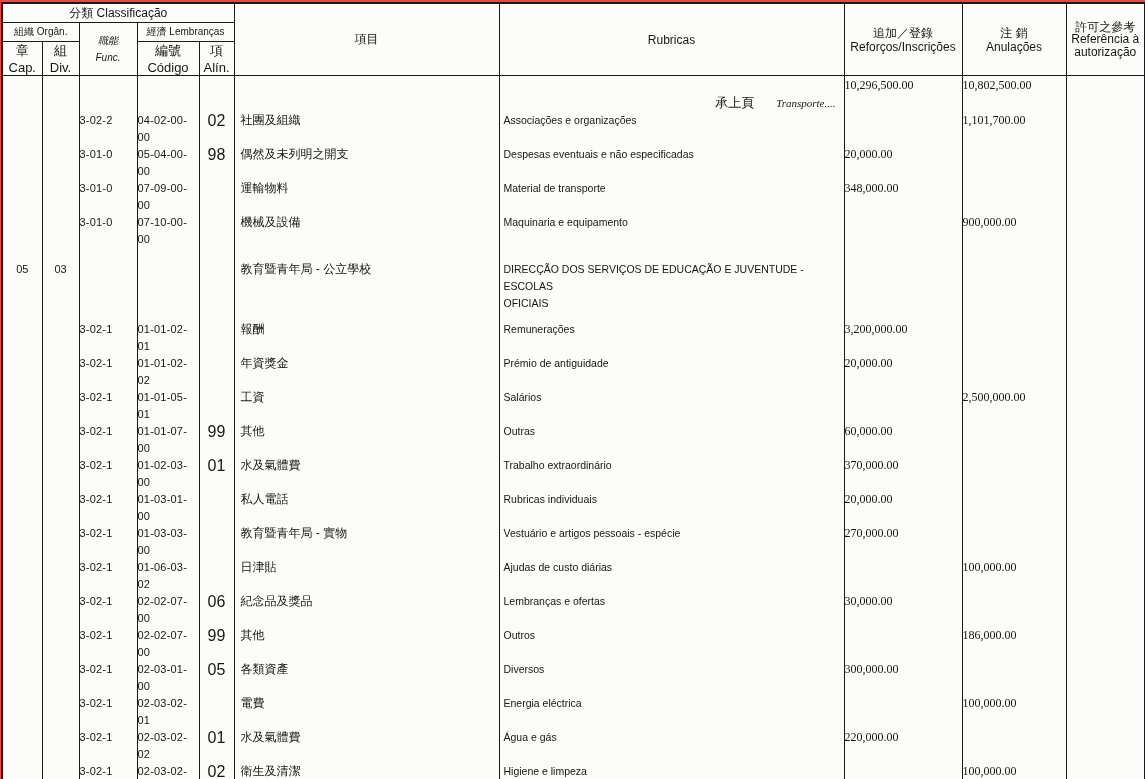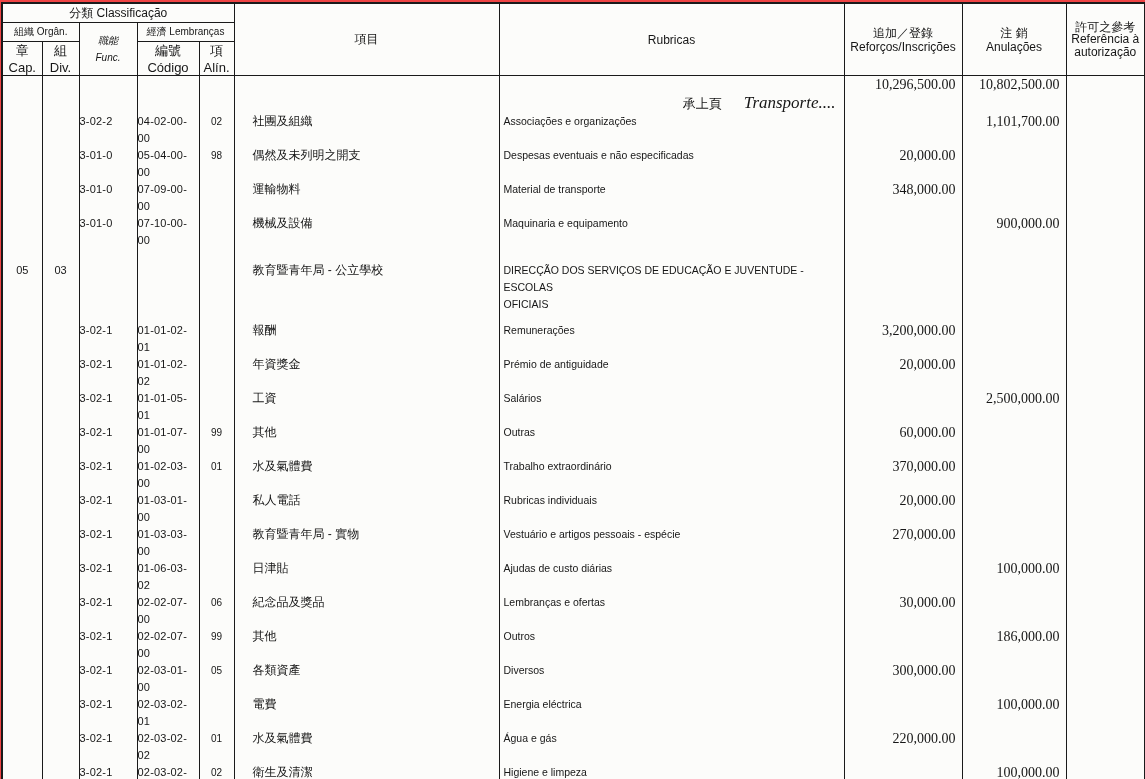--- a/index.html
+++ b/index.html
@@ -25,28 +25,28 @@
   th.pre { white-space:pre-line; line-height:17px; font-size:11px;font-style:italic; }
   th.big { font-size:13px;margin-left:44px; }
   thead th.h-amt { font-size:11px; line-height:14px; white-space:pre-line; }
   thead th.h-aut { font-size:10.5px; line-height:12.5px; white-space:pre-line; }
   tbody td, tfoot td { border-left:1px solid #1a1a1a; border-right:1px solid #1a1a1a; vertical-align:top; }
   tr.item td { height:17px; line-height:17px; }
   tr.carry td { height:18px; line-height:18px; }
   tr.section td { padding-top:13px; padding-bottom:9px; line-height:17px; }
   .c-cap, .c-div { text-align:center; font-size:11px; }
   .c-func, .c-codigo { font-size:11px; letter-spacing:0.2px; }
-  .c-alin { text-align:center; font-size:10px; }
-  .c-item-zh { text-align:left; font-size:12px; padding-left:18px; white-space:pre-line; }
+  .c-alin { text-align:center; font-size:16px; }
+  .c-item-zh { text-align:left; font-size:12px; padding-left:6px; white-space:pre-line; }
   .c-item-pt { text-align:left; font-size:10.5px; padding-left:4px; white-space:pre-line; }
-  .c-reforcos, .c-anulacoes { text-align:right; padding-right:6px; font-family:"Liberation Serif","DejaVu Serif",serif; font-size:14px; }
+  .c-reforcos, .c-anulacoes { padding-right:6px; font-family:"Liberation Serif","DejaVu Serif",serif; font-size:12px; }
   .c-ref { }
   .carry-label { text-align:right !important; padding-right:8px; }
   .carry-label .zh { font-size:13px; }
-  .carry-label .pt-it { font-family:"Liberation Serif","DejaVu Serif",serif; font-style:italic; font-size:17px; margin-left:22px; }
+  .carry-label .pt-it { font-family:"Liberation Serif","DejaVu Serif",serif; font-style:italic; font-size:11px; margin-left:22px; }
 </style>
 </head>
 <body>
 
 <div class="sheet">
 <table>
   <colgroup>
     <col class="w-cap">
         <col class="w-div">
         <col class="w-func">

